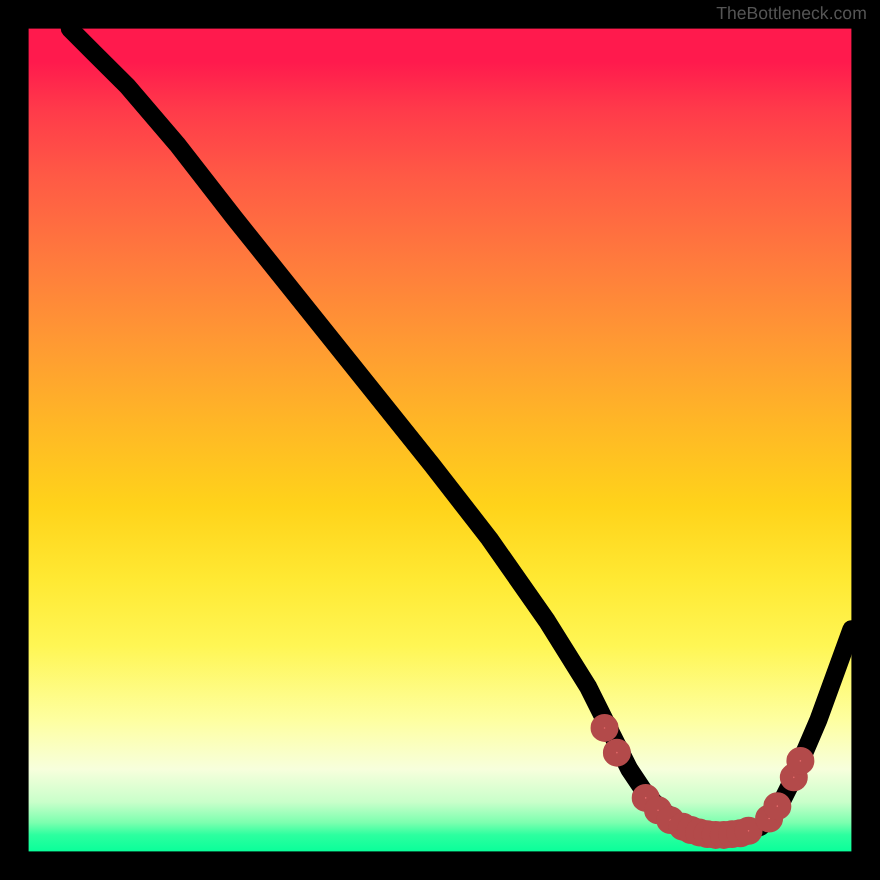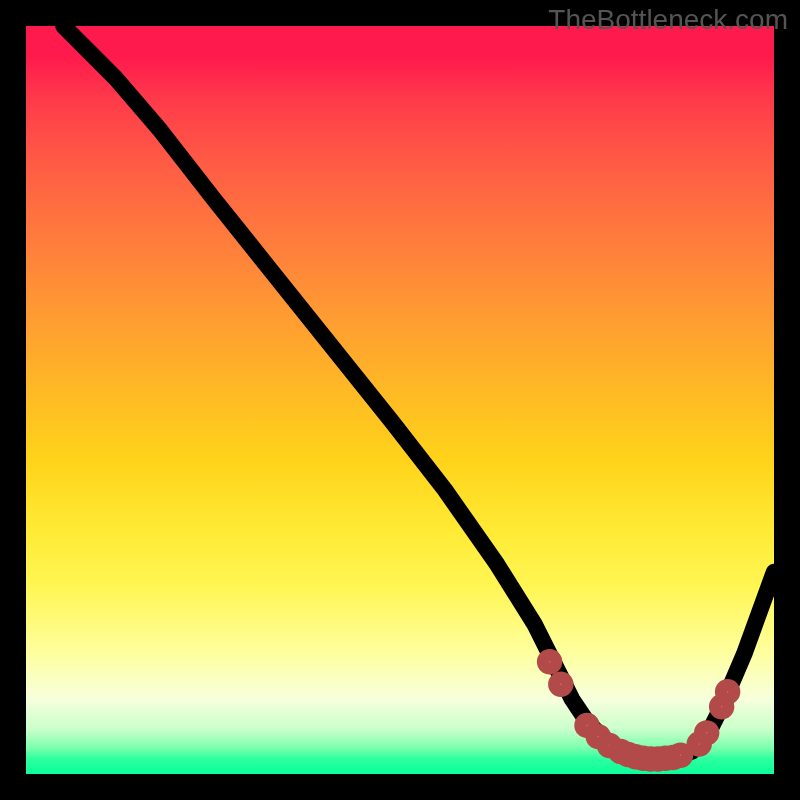--- a/index.html
+++ b/index.html
@@ -9,21 +9,21 @@
     background: #000;
     position: relative;
     overflow: hidden;
     font-family: Arial, Helvetica, sans-serif;
   }
   .watermark {
     position: absolute;
     top: 4px;
     right: 12px;
     color: #555;
-    font-size: 28px;
+    font-size: 16px;
     font-weight: 500;
     z-index: 10;
   }
   .plot-area {
     position: absolute;
     left: 26px;
     top: 26px;
     width: 748px;
     height: 748px;
   }

